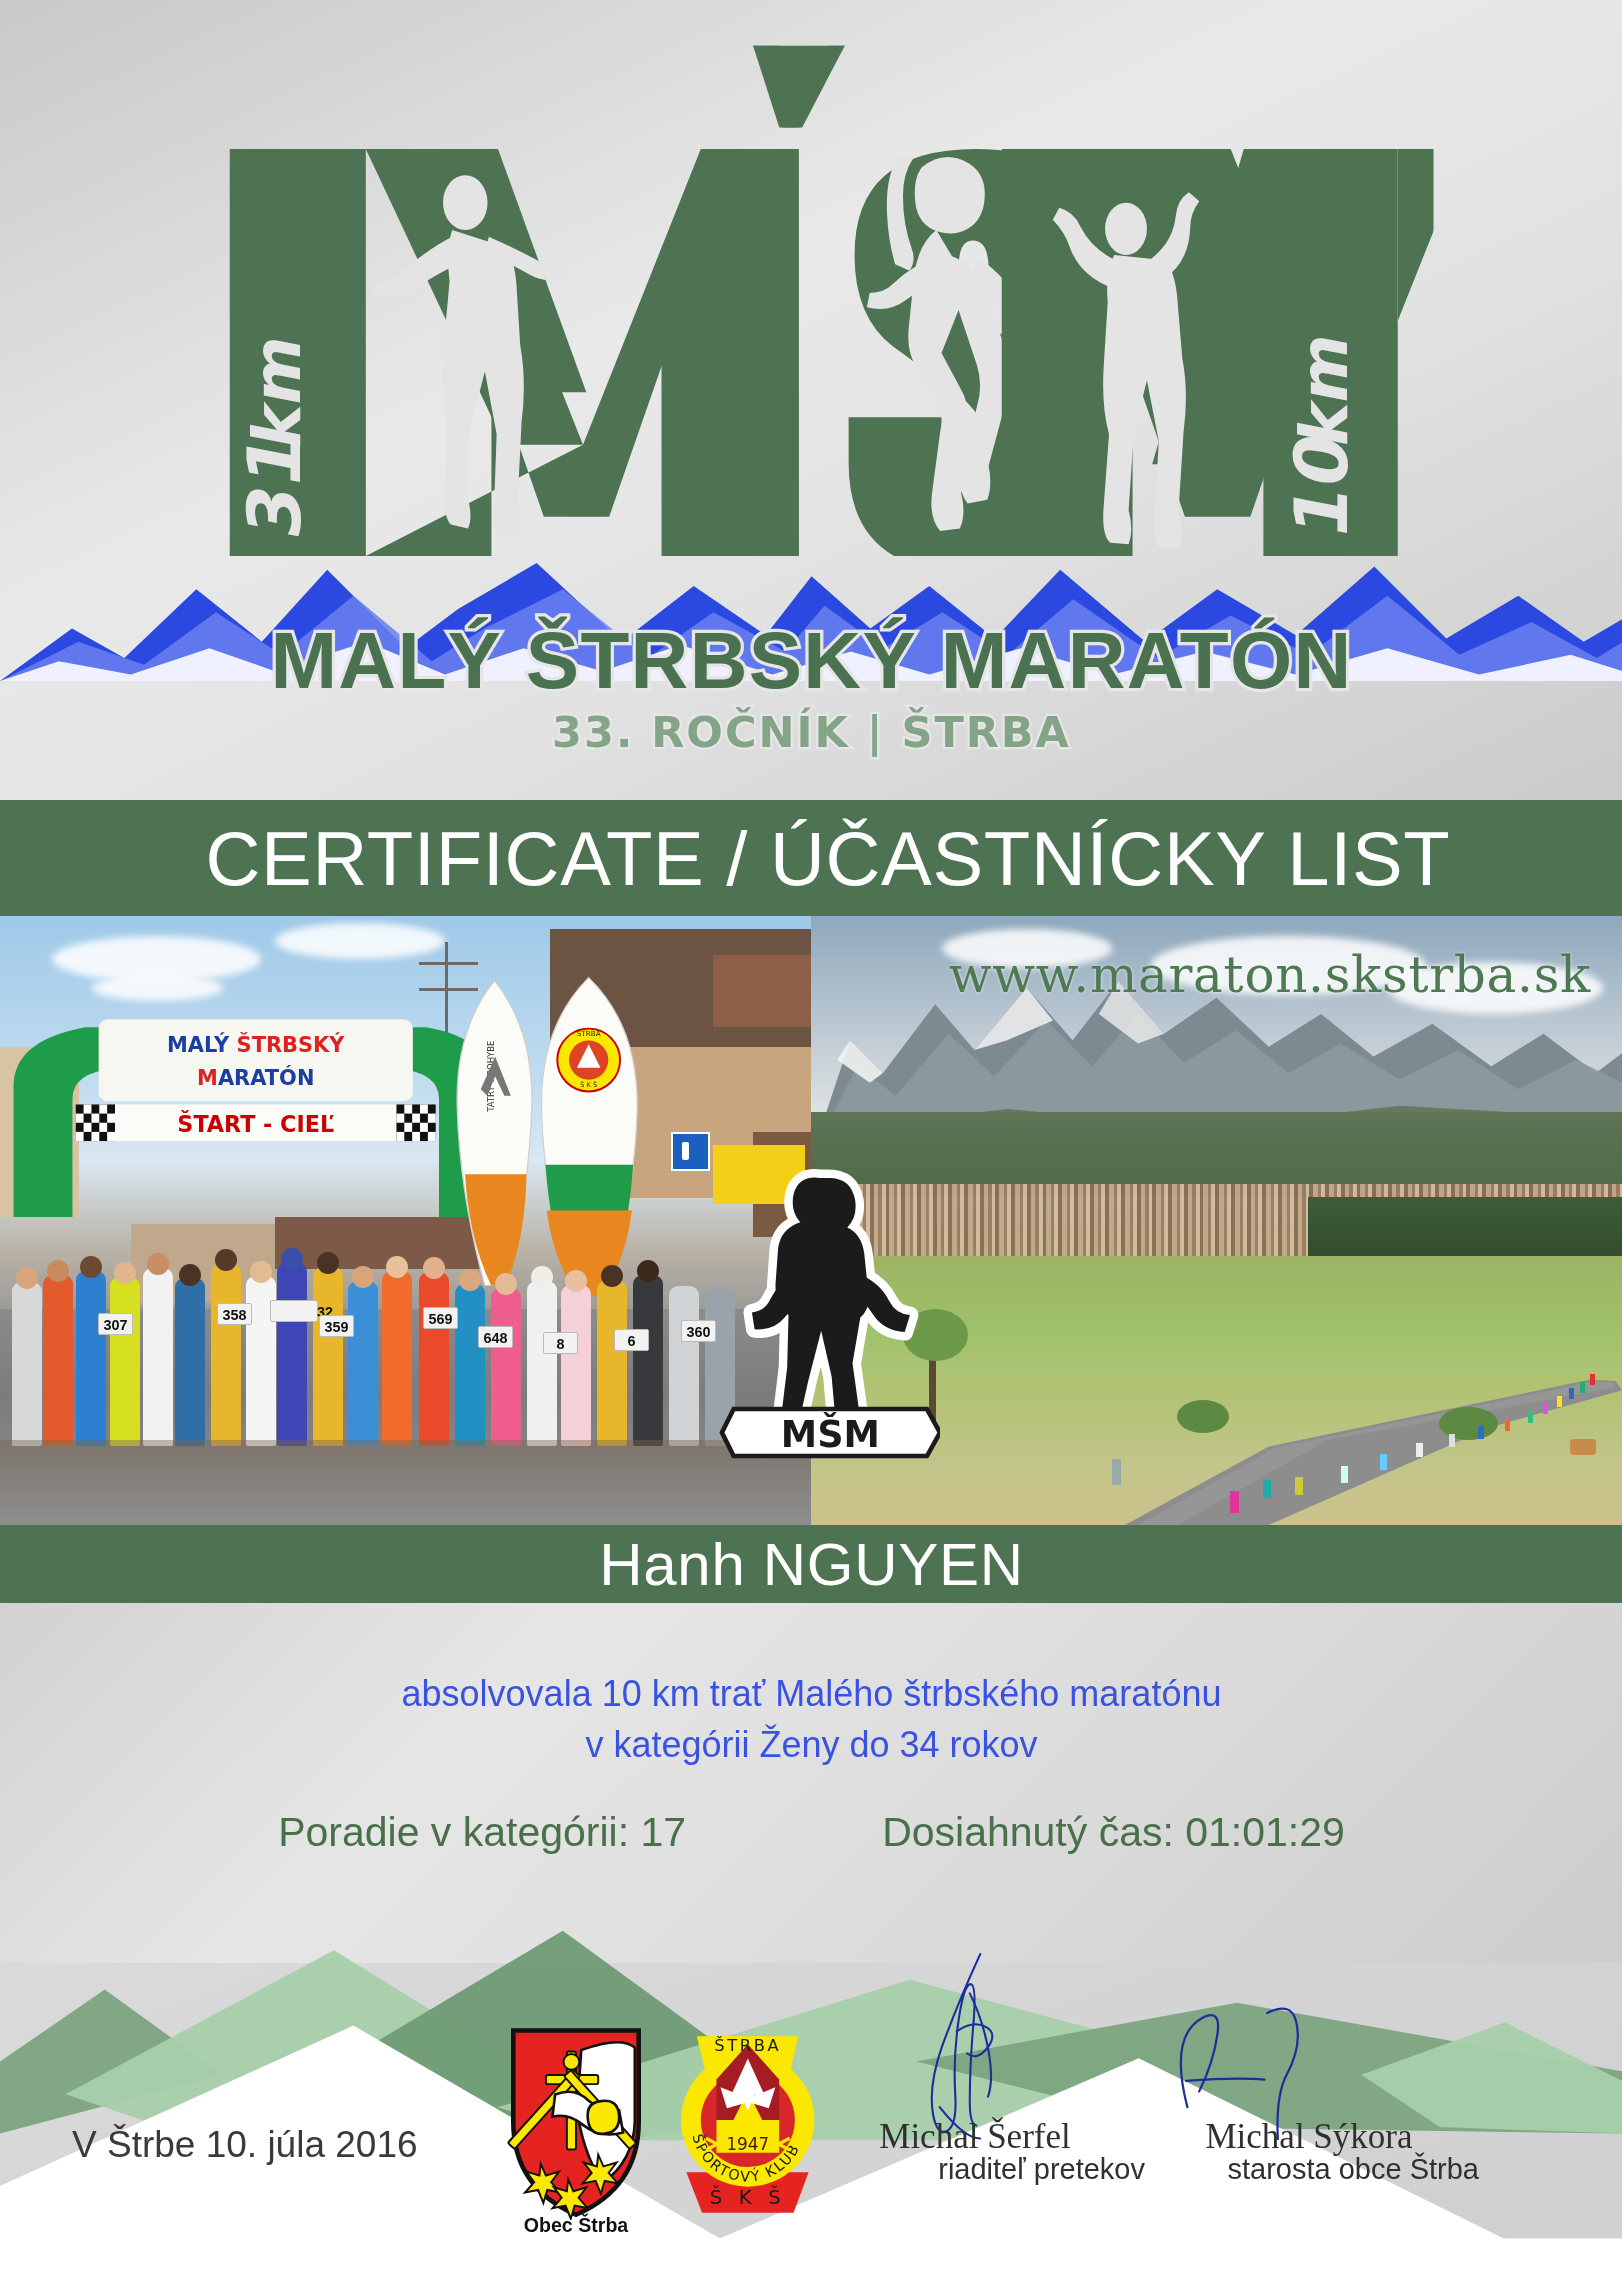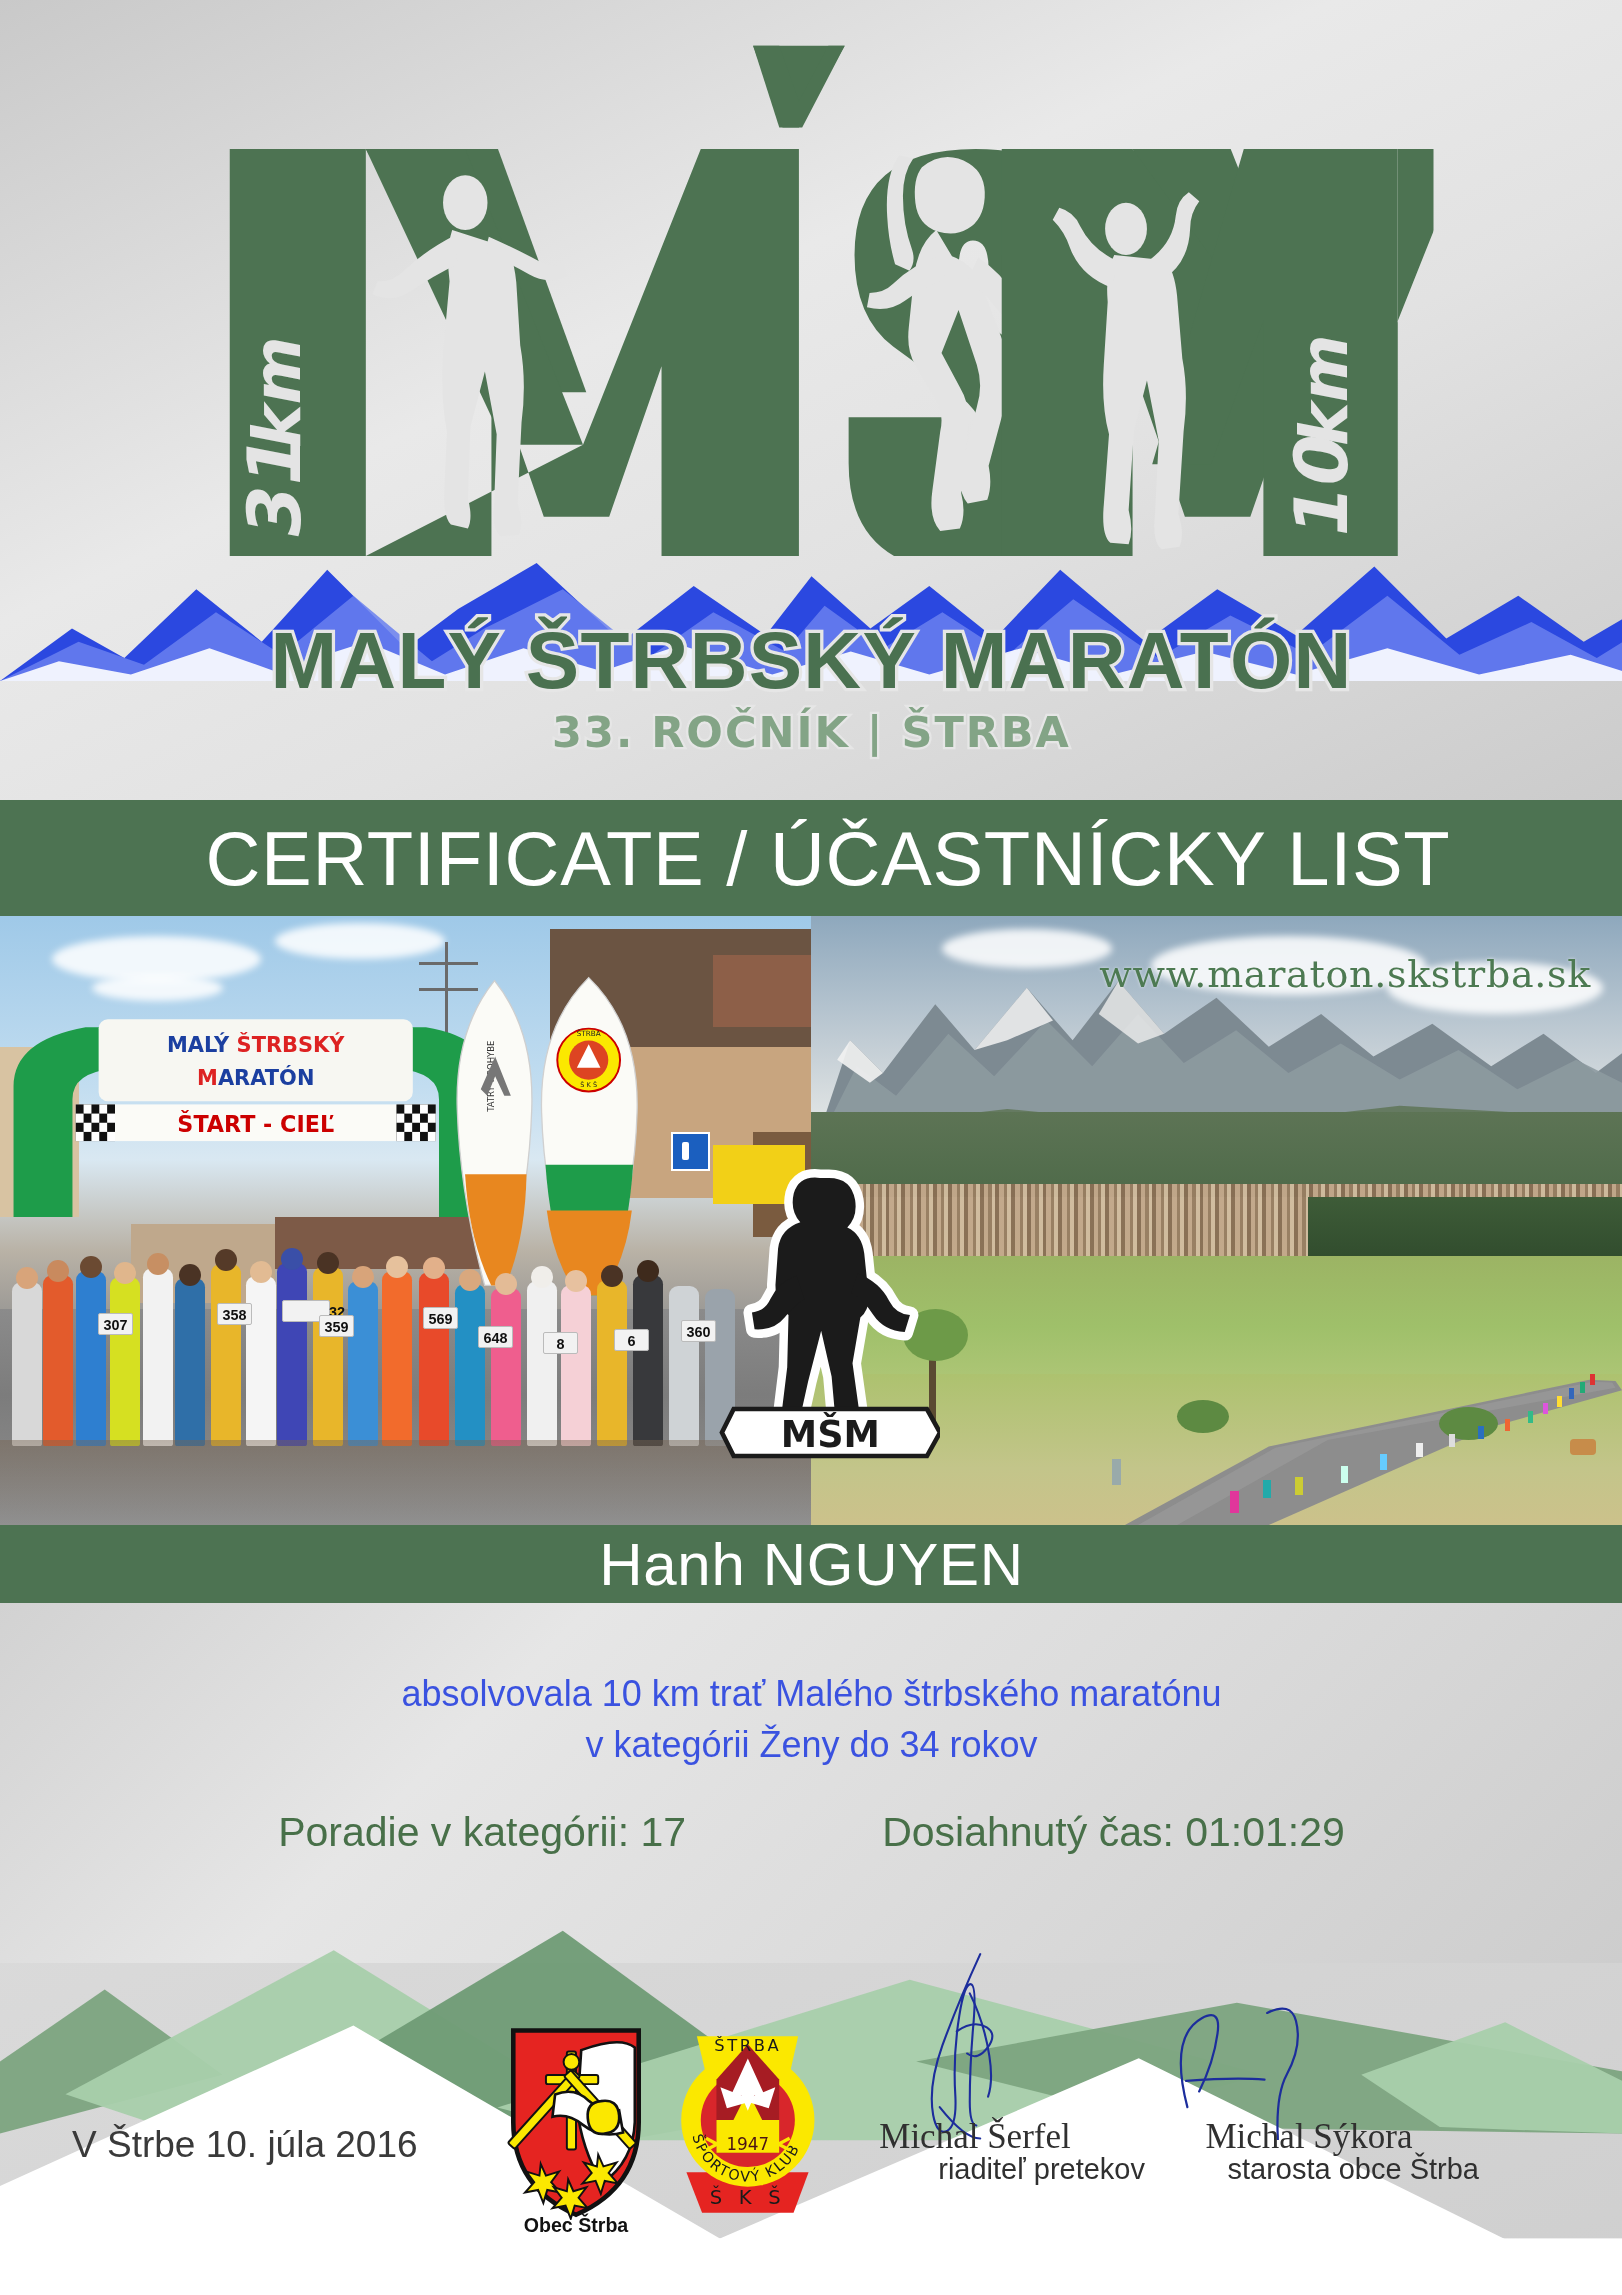--- a/index.html
+++ b/index.html
@@ -106,23 +106,23 @@
   
   .pr-sky   { position:absolute; inset:0; background:linear-gradient(180deg,#8ea8bd 0%,#c5cfd6 22%,#dfe3e3 33%,#8fa08c 40%,#6f8a63 52%,#a7b876 66%,#b9c383 78%,#c9c79a 100%); }
   .pr-mtn   { position:absolute; }
   .pr-town  { position:absolute; left:0; top:268px; width:100%; height:79px;
               background:repeating-linear-gradient(90deg,#c9ab8e 0px,#c9ab8e 4.6px,#9c7f63 4.6px,#9c7f63 7.9px,#d8c0a3 7.9px,#d8c0a3 11.8px,#8c6f55 11.8px,#8c6f55 15.7px); opacity:.92; }
   .pr-field { position:absolute; left:0; top:340px; width:100%; height:157px;
               background:linear-gradient(180deg,#9cb464 0%,#9fc06a 45%,#b6c97d 100%); }
   .pr-field2{ position:absolute; left:0; top:458px; width:100%; height:157px;
               background:linear-gradient(180deg,#adc26f 0%,#c3c58a 60%,#cdc18b 100%); }
   .url-text {
-    position:absolute; right:31px; top:36px;
+    position:absolute; right:31px; top:30px;
     font-family:"DejaVu Serif", serif;
-    font-size:38px;
+    font-size:50px;
     color:#4d7a52;
     letter-spacing:0.7px;
     text-shadow:0 0 3.3px rgba(255,255,255,.6);
     white-space:nowrap;
   }
 
   
   .msm-sticker {
     position:absolute; left:718px; top:1158px; width:222px; height:314px;
     z-index:6; pointer-events:none;
@@ -400,21 +400,21 @@
       <div style="position:absolute;left:495px;bottom:230px;width:22px;height:22px;border-radius:50%;background:#e3bb96;"></div>
       <div style="position:absolute;left:531px;bottom:237px;width:22px;height:22px;border-radius:50%;background:#f0eeea;"></div>
       <div style="position:absolute;left:565px;bottom:233px;width:22px;height:22px;border-radius:50%;background:#e7c19f;"></div>
       <div style="position:absolute;left:601px;bottom:238px;width:22px;height:22px;border-radius:50%;background:#4a3324;"></div>
       <div style="position:absolute;left:637px;bottom:243px;width:22px;height:22px;border-radius:50%;background:#3e2a1c;"></div>
 
       <div style="position:absolute;left:0;bottom:0;width:811px;height:85px;background:linear-gradient(180deg,rgba(120,100,80,.45),rgba(130,130,130,0));"></div>
 
       <div class="bib" style="left:98px;bottom:190px;">307</div>
       <div class="bib" style="left:217px;bottom:200px;">358</div>
-      <div class="bib" style="left:282px;bottom:203px;padding-left:46px;">32</div>
+      <div class="bib" style="left:270px;bottom:203px;padding-left:46px;">32</div>
       <div class="bib" style="left:319px;bottom:188px;">359</div>
       <div class="bib" style="left:423px;bottom:196px;">569</div>
       <div class="bib" style="left:478px;bottom:177px;">648</div>
       <div class="bib" style="left:543px;bottom:171px;">8</div>
       <div class="bib" style="left:614px;bottom:174px;">6</div>
       <div class="bib" style="left:681px;bottom:183px;">360</div>
     </div>
 
     <div class="photo photo-right">
       <div class="pr-sky"></div>

